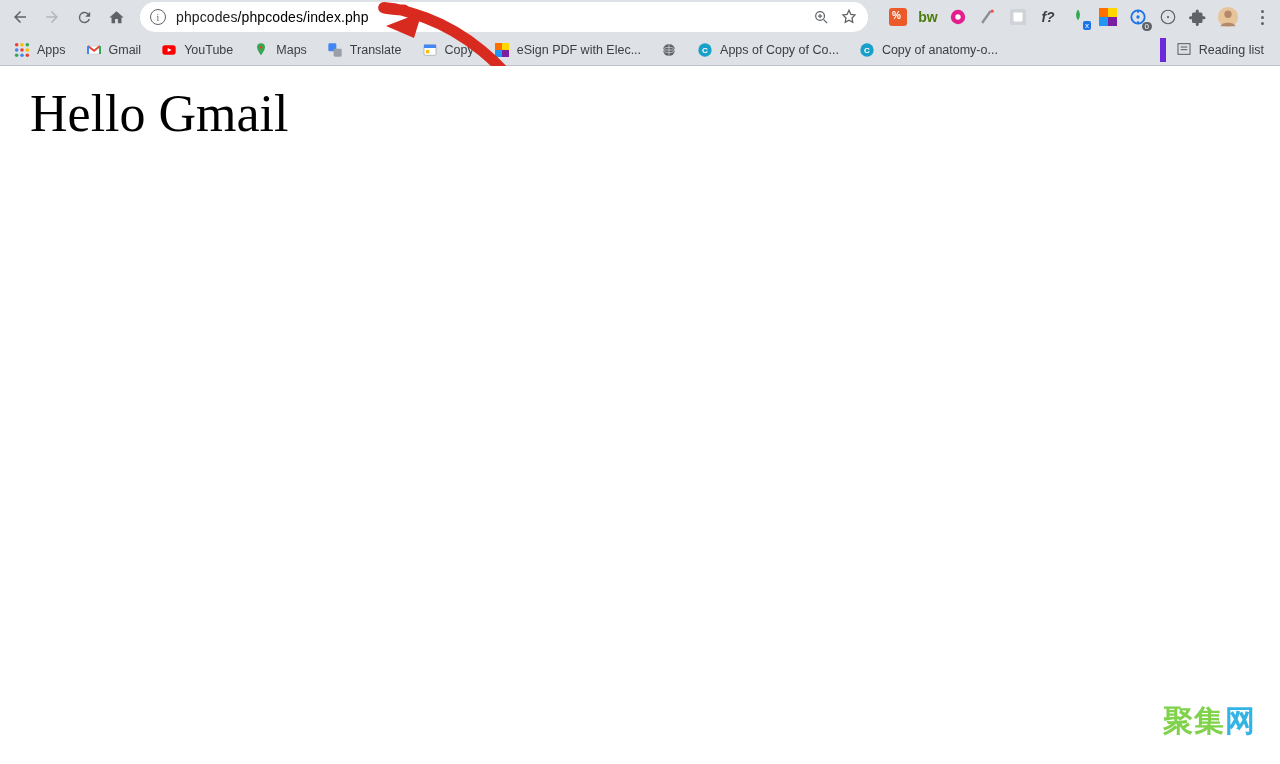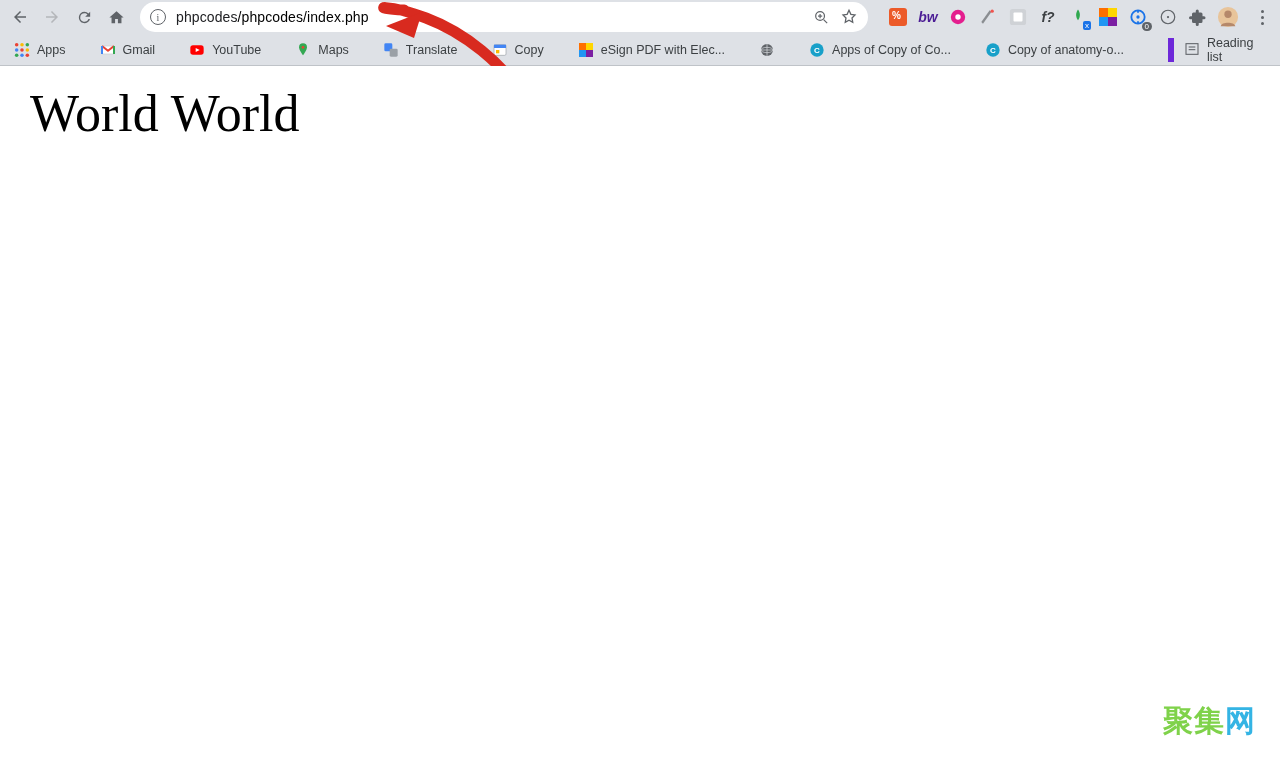--- a/index.html
+++ b/index.html
@@ -20,21 +20,21 @@
   .omnibox .zoom-icon svg, .omnibox .star-icon svg { display:block; }
 
   .ext-row { display: flex; align-items: center; gap: 6px; margin-left: 8px; }
   .ext-ico { width: 24px; height: 24px; display:flex; align-items:center; justify-content:center; border-radius: 4px; }
   .ext-ico.txt { font-family: "Segoe UI", sans-serif; font-size: 14px; }
 
   .kebab { width: 24px; height: 24px; display:flex; flex-direction:column; align-items:center; justify-content:center; gap:3px; margin-left:4px;}
   .kebab span { width:3px; height:3px; background:#5f6368; border-radius:50%; }
 
   
-  .bookmarks-row { display:flex; align-items:center; height: 32px; padding: 0 6px; gap: 18px; font-size: 12.5px; color:#3c4043; }
+  .bookmarks-row { display:flex; align-items:center; height: 32px; padding: 0 6px; gap: 4px; font-size: 12.5px; color:#3c4043; }
   .bm { display:flex; align-items:center; gap:7px; padding: 4px 8px; border-radius:4px; white-space:nowrap; }
   .bm .ico { width:16px; height:16px; display:flex; align-items:center; justify-content:center; }
   .spacer { flex:1; }
   .reading { display:flex; align-items:center; gap:7px; padding: 4px 10px; border-left:6px solid #6d28d9; height:24px; }
 
   
   .page { background:#fff; height: calc(764px - 66px); padding: 18px 30px; position:relative; }
   .hello { font-family: "Times New Roman", Georgia, serif; font-weight: 400; font-size: 52px; color:#000; }
 
   
@@ -97,21 +97,21 @@
       </span>
     </div>
 
     <div class="ext-row">
       <div class="ext-ico">
           <div class="sq" style="background:#ec5a29;position:relative;">
             <span style="position:absolute;color:#fff;font-size:10px;font-weight:700;left:3px;top:2px;">%</span>
           </div>
         </div>
       <div class="ext-ico txt">
-          <span style="color:#4c1d95;font-weight:700;font-style:italic;">bw</span>
+          <span style="color:#4d7c0f;font-weight:700;">bw</span>
         </div>
       <div class="ext-ico">
           <svg width="18" height="18" viewBox="0 0 20 20">
             <circle cx="10" cy="10" r="8" fill="#e41e8e"></circle>
             <circle cx="10" cy="10" r="3" fill="#fff"></circle>
           </svg>
         </div>
       <div class="ext-ico">
           <svg width="20" height="20" viewBox="0 0 24 24">
             <path d="M4 18 14 4l2 2L6 20z" fill="#8a8d91"></path>
@@ -291,18 +291,18 @@
     </div>
   </div>
 
   <svg class="arrow-annot" width="220" height="120" viewBox="0 0 220 120">
     <path d="M78 12 C 40 10, 60 5, 100 20 C 140 35, 175 65, 200 100" fill="none" stroke="#d82a1f" stroke-width="11" stroke-linecap="round"></path>
     <path d="M60 28 L96 14 L88 40 Z" fill="#d82a1f"></path>
   </svg>
 </div>
 
 <div class="page">
-  <h1 class="hello">World World</h1>
+  <h1 class="hello">Hello Gmail</h1>
 
   <div class="watermark">
     <span class="g1">聚</span><span class="g1">集</span><span class="g2">网</span>
   </div>
 </div>
 
 </body></html>

